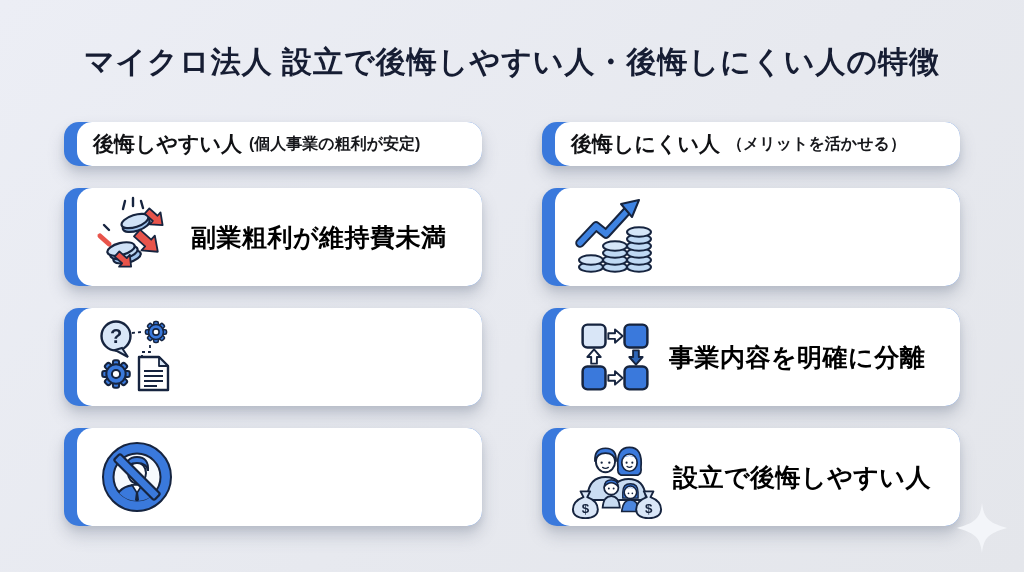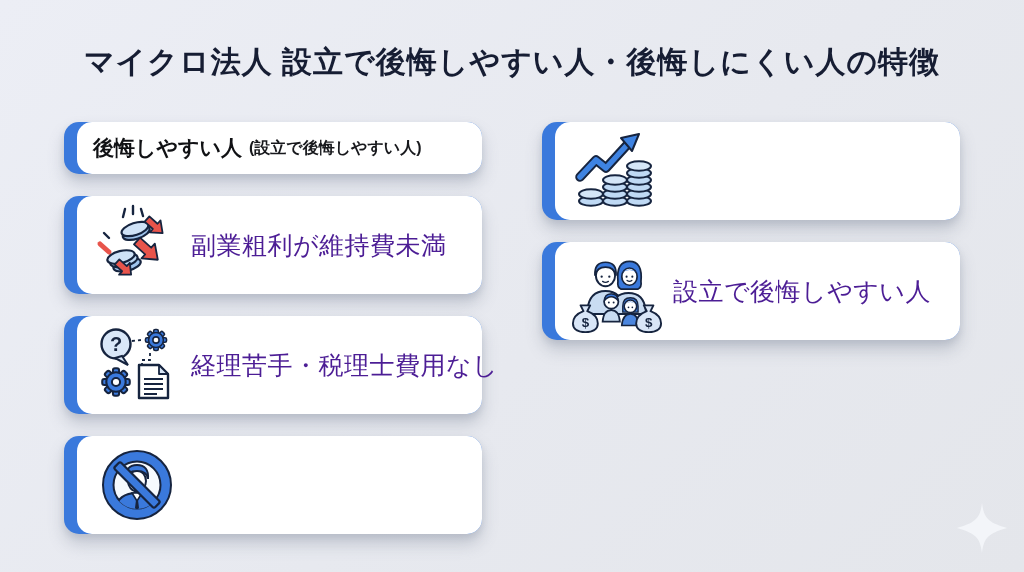--- a/index.html
+++ b/index.html
@@ -27,49 +27,49 @@
     background:#3A79DC;
     border-radius:15px;
     box-shadow:0 10px 16px rgba(108,118,140,.30),0 3px 6px rgba(108,118,140,.16);
   }
   .card-inner{
     margin-left:13px;height:100%;
     background:#FFFFFF;border-radius:15px;
     display:flex;align-items:center;box-sizing:border-box;
     padding:0 16px;
   }
-  .header-card{height:52px;text-align:center;}
+  .header-card{height:44px;text-align:center;}
   .item-card{height:98px;}
   .header-main{font-size:21px;font-weight:800;color:#101114;white-space:nowrap;}
   .header-sub{font-size:16px;font-weight:700;color:#17181C;margin-left:7px;white-space:nowrap;}
   .icon-box{
     flex:0 0 88px;height:86px;
     display:flex;align-items:center;justify-content:center;
   }
   .item-label{
-    font-size:25px;font-weight:400;color:#4c1d95;
+    font-size:25px;font-weight:700;color:#000000;
     margin-left:10px;white-space:nowrap;letter-spacing:0.5px;
   }
   .sparkle{position:absolute;right:16px;bottom:14px;}
 </style>
 </head>
 <body>
 
 <div class="canvas">
 
   <div class="title">マイクロ法人 設立で後悔しやすい人・後悔しにくい人の特徴</div>
 
   <div class="grid">
 
     <div class="col">
 
       <div class="card header-card">
         <div class="card-inner">
           <span class="header-main">後悔しやすい人</span>
-          <span class="header-sub">(設立で後悔しやすい人)</span>
+          <span class="header-sub">(個人事業の粗利が安定)</span>
         </div>
       </div>
 
       <div class="card item-card">
         <div class="card-inner">
           <span class="icon-box">
             <svg width="84" height="84" viewBox="0 0 84 84">
 
               <g stroke="#16243F" stroke-width="2.4" stroke-linecap="round">
                 <line x1="30" y1="6" x2="28" y2="14"></line>
@@ -143,21 +143,20 @@
               <path d="M44,42 h20 l9,9 v24 h-29 z" fill="#FFFFFF" stroke="#16243F" stroke-width="2.4" stroke-linejoin="round"></path>
               <path d="M64,42 v9 h9 z" fill="#D9E7F8" stroke="#16243F" stroke-width="1.8" stroke-linejoin="round"></path>
               <g stroke="#16243F" stroke-width="2">
                 <line x1="49" y1="56" x2="68" y2="56"></line>
                 <line x1="49" y1="61" x2="68" y2="61"></line>
                 <line x1="49" y1="66" x2="68" y2="66"></line>
                 <line x1="49" y1="71" x2="62" y2="71"></line>
               </g>
             </svg>
           </span>
-          <span class="item-label">経理苦手・税理士費用なし</span>
         </div>
       </div>
 
       <div class="card item-card">
         <div class="card-inner">
           <span class="icon-box">
             <svg width="84" height="84" viewBox="0 0 84 84">
               <defs>
                 <clipPath id="personClip">
                     <circle cx="42" cy="42" r="24"></circle>
@@ -182,20 +181,26 @@
               </g>
             </svg>
           </span>
         </div>
       </div>
 
     </div>
 
     <div class="col">
 
+      <div class="card header-card">
+        <div class="card-inner">
+          <span class="header-main">後悔しにくい人</span>
+          <span class="header-sub">（メリットを活かせる）</span>
+        </div>
+      </div>
 
       <div class="card item-card">
         <div class="card-inner">
           <span class="icon-box">
             <svg width="84" height="84" viewBox="0 0 84 84">
 
               <g stroke="#16243F" stroke-width="2">
                 <g fill="#BFD9F4">
                   <ellipse cx="18" cy="72" rx="12" ry="4.8"></ellipse>
                   <ellipse cx="18" cy="65" rx="12" ry="4.8" fill="#D5E6F8"></ellipse>
@@ -213,20 +218,45 @@
               </g>
 
               <polyline points="7,48 23,31 33,39 54,16" fill="none" stroke="#16243F" stroke-width="9.5" stroke-linecap="round" stroke-linejoin="round"></polyline>
               <polyline points="7,48 23,31 33,39 54,16" fill="none" stroke="#3E83E2" stroke-width="5.5" stroke-linecap="round" stroke-linejoin="round"></polyline>
               <polygon points="66,5 48,9 59,22" fill="#3E83E2" stroke="#16243F" stroke-width="2" stroke-linejoin="round"></polygon>
             </svg>
           </span>
         </div>
       </div>
 
+      <div class="card item-card">
+        <div class="card-inner">
+          <span class="icon-box">
+            <svg width="80" height="80" viewBox="0 0 84 84">
+              <g stroke="#16243F" stroke-width="2.6" stroke-linejoin="round">
+                <rect x="8" y="8" width="24" height="24" rx="5" fill="#D9E6F7"></rect>
+                <rect x="52" y="8" width="24" height="24" rx="5" fill="#3A79DC"></rect>
+                <rect x="8" y="52" width="24" height="24" rx="5" fill="#3A79DC"></rect>
+                <rect x="52" y="52" width="24" height="24" rx="5" fill="#3A79DC"></rect>
+              </g>
+              <g stroke="#16243F" stroke-width="2" stroke-linejoin="round">
+
+                <polygon points="35,17 42,17 42,13 50,20 42,27 42,23 35,23" fill="#FFFFFF"></polygon>
+
+                <polygon points="61,35 67,35 67,42 71,42 64,50 57,42 61,42" fill="#2E66B8"></polygon>
+
+                <polygon points="17,49 17,42 13,42 20,34 27,42 23,42 23,49" fill="#FFFFFF"></polygon>
+
+                <polygon points="35,61 42,61 42,57 50,64 42,71 42,67 35,67" fill="#FFFFFF"></polygon>
+              </g>
+            </svg>
+          </span>
+          <span class="item-label">事業内容を明確に分離</span>
+        </div>
+      </div>
 
       <div class="card item-card">
         <div class="card-inner">
           <span class="icon-box">
             <svg width="92" height="84" viewBox="0 0 96 84">
 
               <path d="M17,62 Q19,42 36,42 Q53,42 55,62 L55,66 L17,66 Z" fill="#C9DCF2" stroke="#16243F" stroke-width="2"></path>
               <ellipse cx="36" cy="26" rx="10" ry="11" fill="#FFFFFF" stroke="#16243F" stroke-width="2"></ellipse>
               <path d="M25,26 Q24,12 36,12 Q48,12 47,26 Q45,17 36,17 Q27,17 25,26 Z" fill="#3A79DC" stroke="#16243F" stroke-width="1.8"></path>
               <circle cx="32" cy="27" r="1.2" fill="#16243F"></circle>

